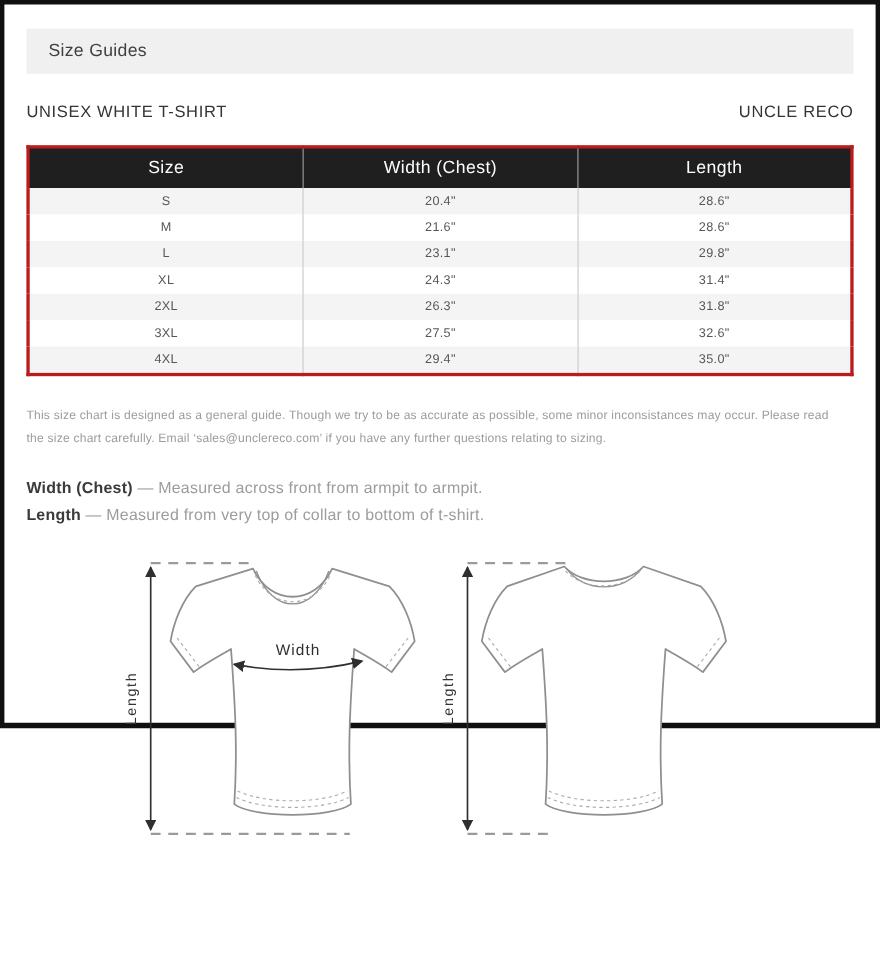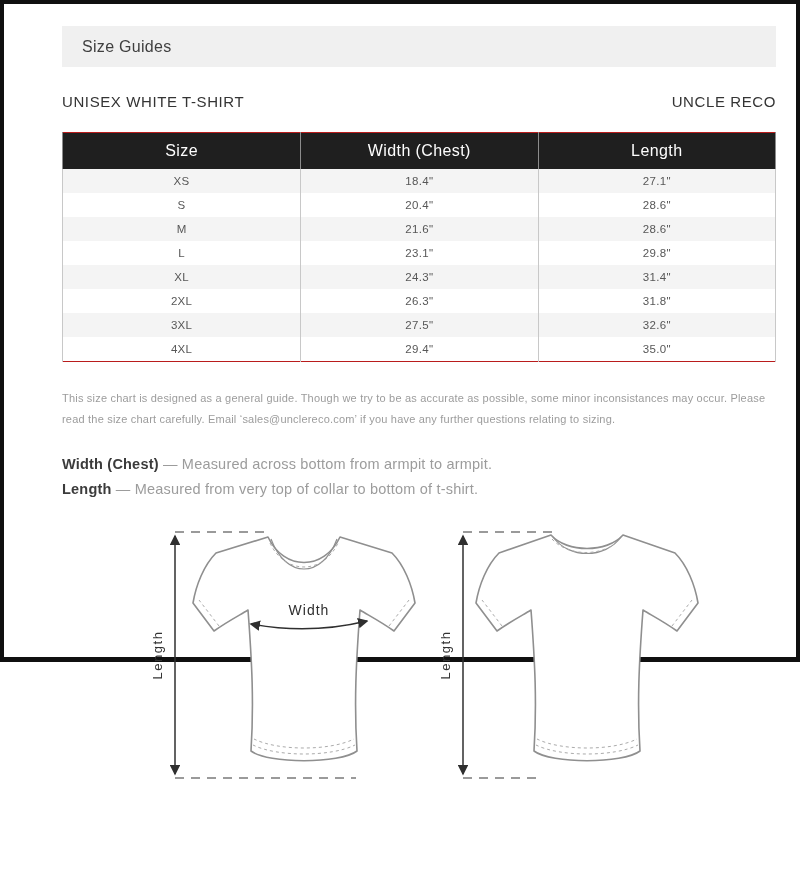--- a/index.html
+++ b/index.html
@@ -4,21 +4,20 @@
 <style>
   * { box-sizing: border-box; margin: 0; padding: 0; }
   html, body { width: 800px; height: 878px; background: #fff; overflow: hidden; }
   body { font-family: "Liberation Sans", "DejaVu Sans", sans-serif; color: #3b3b3b; }
 
   .page {
     width: 800px; height: 662px;
     border: 4px solid #101010;
     border-bottom-width: 5px;
     background: #fff;
-    padding-left: 38px;
   }
 
   .title-band {
     margin: 22px 20px 0;
     background: #f0f0f0;
     height: 41px;
     display: flex; align-items: center;
     padding: 0 20px;
     font-size: 16px;
     color: #3f3f3f;
@@ -31,21 +30,21 @@
     font-size: 15px;
     color: #343434;
     letter-spacing: 0.6px;
     gap: 16px;
   }
 
   table.size-table {
     width: calc(100% - 40px);
     margin: 22px 20px 0;
     border-collapse: collapse;
-    border: 1px solid #b91c1c;
+    border: 3px solid #b91c1c;
   }
   table.size-table th {
     background: #1f1f1f;
     color: #fdfdfd;
     font-weight: 400;
     font-size: 16px;
     letter-spacing: 0.4px;
     padding: 9px 8px;
     border-left: 1px solid #8c8c8c;
     border-right: 1px solid #8c8c8c;
@@ -97,25 +96,20 @@
   <table class="size-table">
     <thead>
       <tr>
         <th style="width:33.4%">Size</th>
         <th style="width:33.3%">Width (Chest)</th>
         <th style="width:33.3%">Length</th>
       </tr>
     </thead>
     <tbody>
       <tr>
-        <td>XS</td>
-        <td>18.4"</td>
-        <td>27.1"</td>
-      </tr>
-      <tr>
         <td>S</td>
         <td>20.4"</td>
         <td>28.6"</td>
       </tr>
       <tr>
         <td>M</td>
         <td>21.6"</td>
         <td>28.6"</td>
       </tr>
       <tr>
@@ -144,21 +138,21 @@
         <td>35.0"</td>
       </tr>
     </tbody>
   </table>
 
   <p class="disclaimer">This size chart is designed as a general guide. Though we try to be as accurate as possible, some minor inconsistances may occur. Please read the size chart carefully. Email ‘sales@unclereco.com’ if you have any further questions relating to sizing.</p>
 
   <div class="definitions">
     <p class="definition">
       <span class="term">Width (Chest)</span>
-      <span class="desc">— Measured across bottom from armpit to armpit.</span>
+      <span class="desc">— Measured across front from armpit to armpit.</span>
     </p>
     <p class="definition">
       <span class="term">Length</span>
       <span class="desc">— Measured from very top of collar to bottom of t-shirt.</span>
     </p>
   </div>
 
   <div class="diagram-wrap">
     <svg width="792" height="285" viewBox="4 562 792 285" xmlns="http://www.w3.org/2000/svg">
       <defs>

